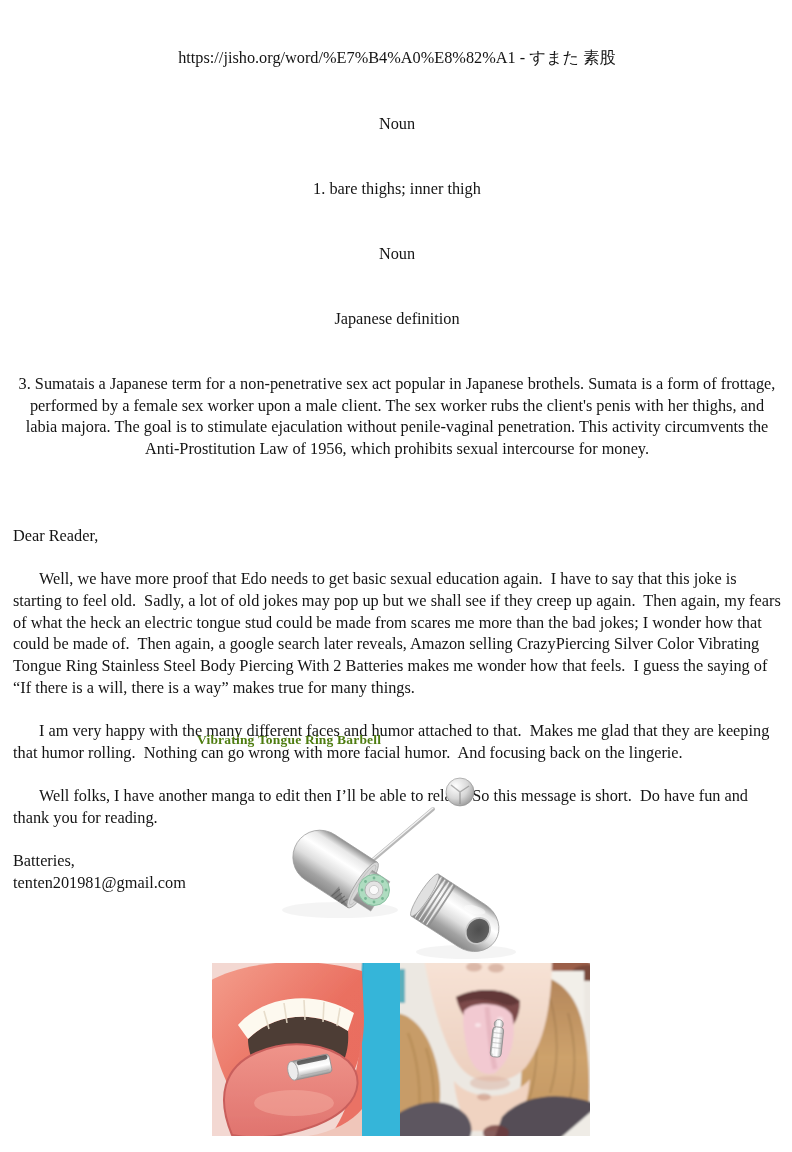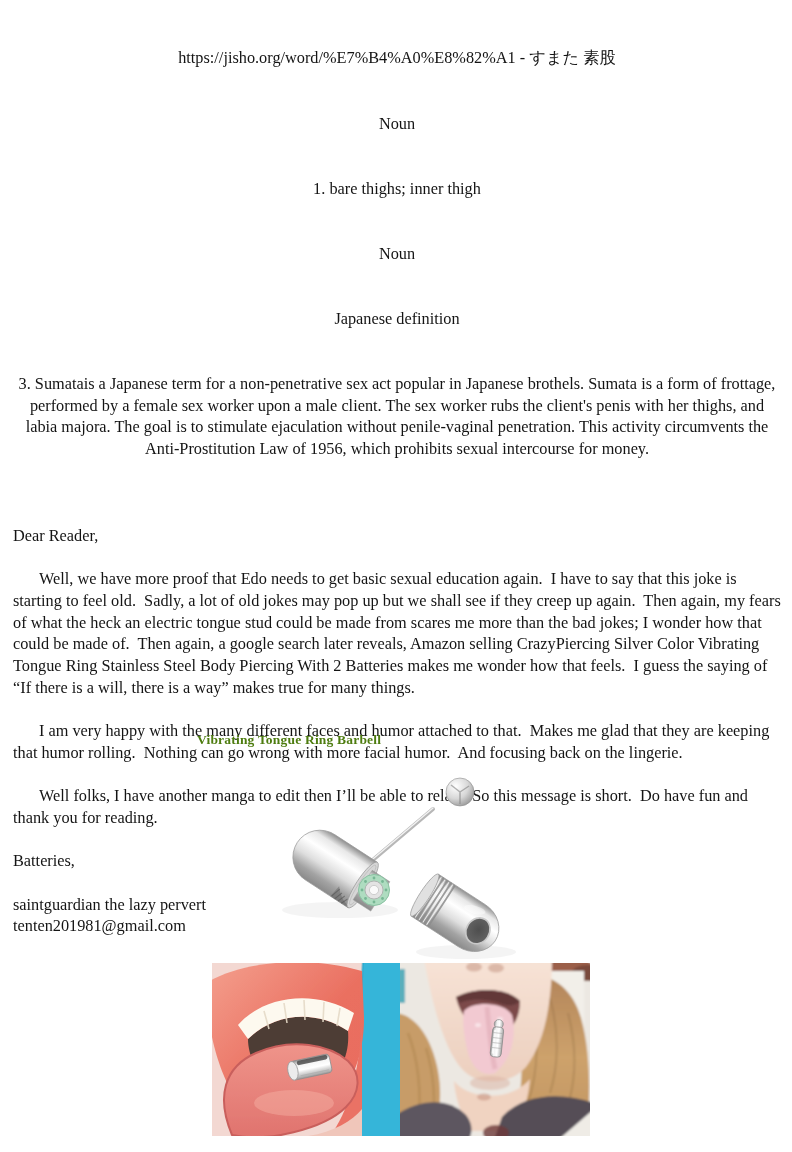--- a/index.html
+++ b/index.html
@@ -41,21 +41,20 @@
       <div>Noun</div>
       <div>Japanese definition</div>
       <div>3. Sumatais a Japanese term for a non-penetrative sex act popular in Japanese brothels. Sumata is a form of frottage, performed by a female sex worker upon a male client. The sex worker rubs the client's penis with her thighs, and labia majora. The goal is to stimulate ejaculation without penile-vaginal penetration. This activity circumvents the Anti-Prostitution Law of 1956, which prohibits sexual intercourse for money.</div>
     </div>
 
     <p class="para">Dear Reader,</p>
     <p class="para indent">Well, we have more proof that Edo needs to get basic sexual education again.  I have to say that this joke is starting to feel old.  Sadly, a lot of old jokes may pop up but we shall see if they creep up again.  Then again, my fears of what the heck an electric tongue stud could be made from scares me more than the bad jokes; I wonder how that could be made of.  Then again, a google search later reveals, Amazon selling CrazyPiercing Silver Color Vibrating Tongue Ring Stainless Steel Body Piercing With 2 Batteries makes me wonder how that feels.  I guess the saying of “If there is a will, there is a way” makes true for many things.</p>
     <p class="para indent">I am very happy with the many different faces and humor attached to that.  Makes me glad that they are keeping that humor rolling.  Nothing can go wrong with more facial humor.  And focusing back on the lingerie.</p>
     <p class="para indent">Well folks, I have another manga to edit then I’ll be able to relax.  So this message is short.  Do have fun and thank you for reading.</p>
     <p class="para">Batteries,</p>
-    <p class="para sig-first">saintguardian the lazy pervert</p>
     <p class="sig-line">tenten201981@gmail.com</p>
   </div>
 
   <div class="caption">Vibrating Tongue Ring Barbell</div>
 
   <svg class="product-svg" viewBox="0 0 288 212">
     <defs>
       <linearGradient id="pSilver" x1="0" y1="0" x2="0" y2="1">
         <stop offset="0" stop-color="#8f8f8f"></stop>
           <stop offset=".15" stop-color="#e8e8e8"></stop>

